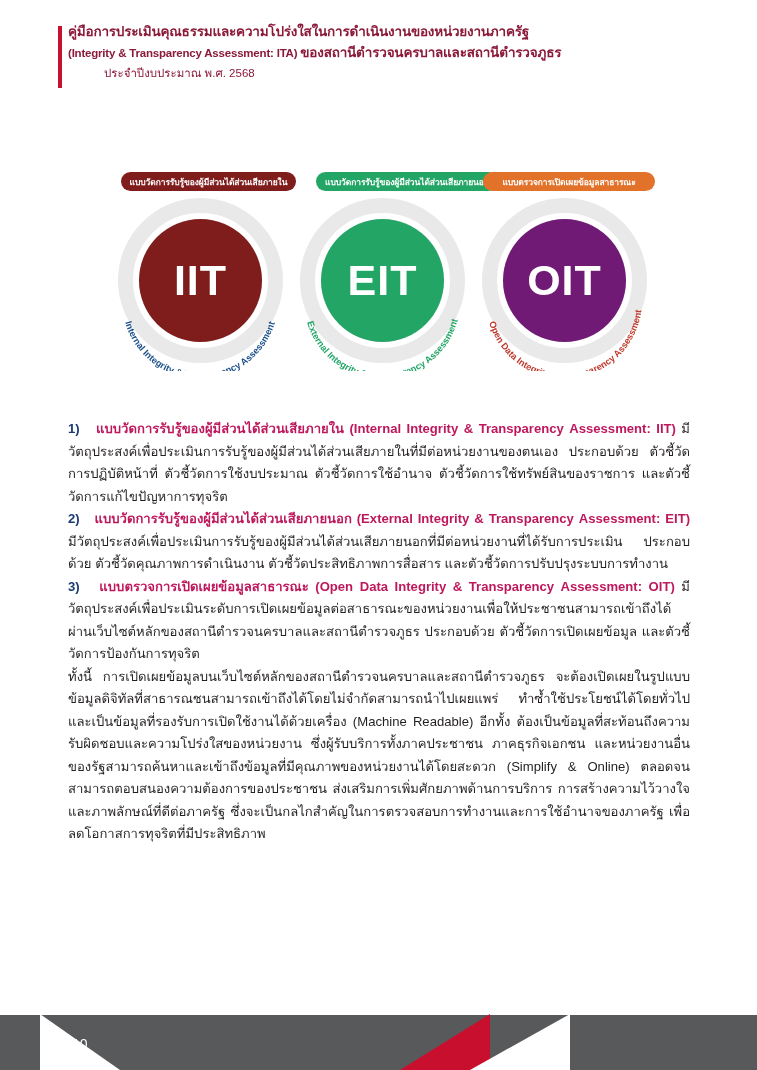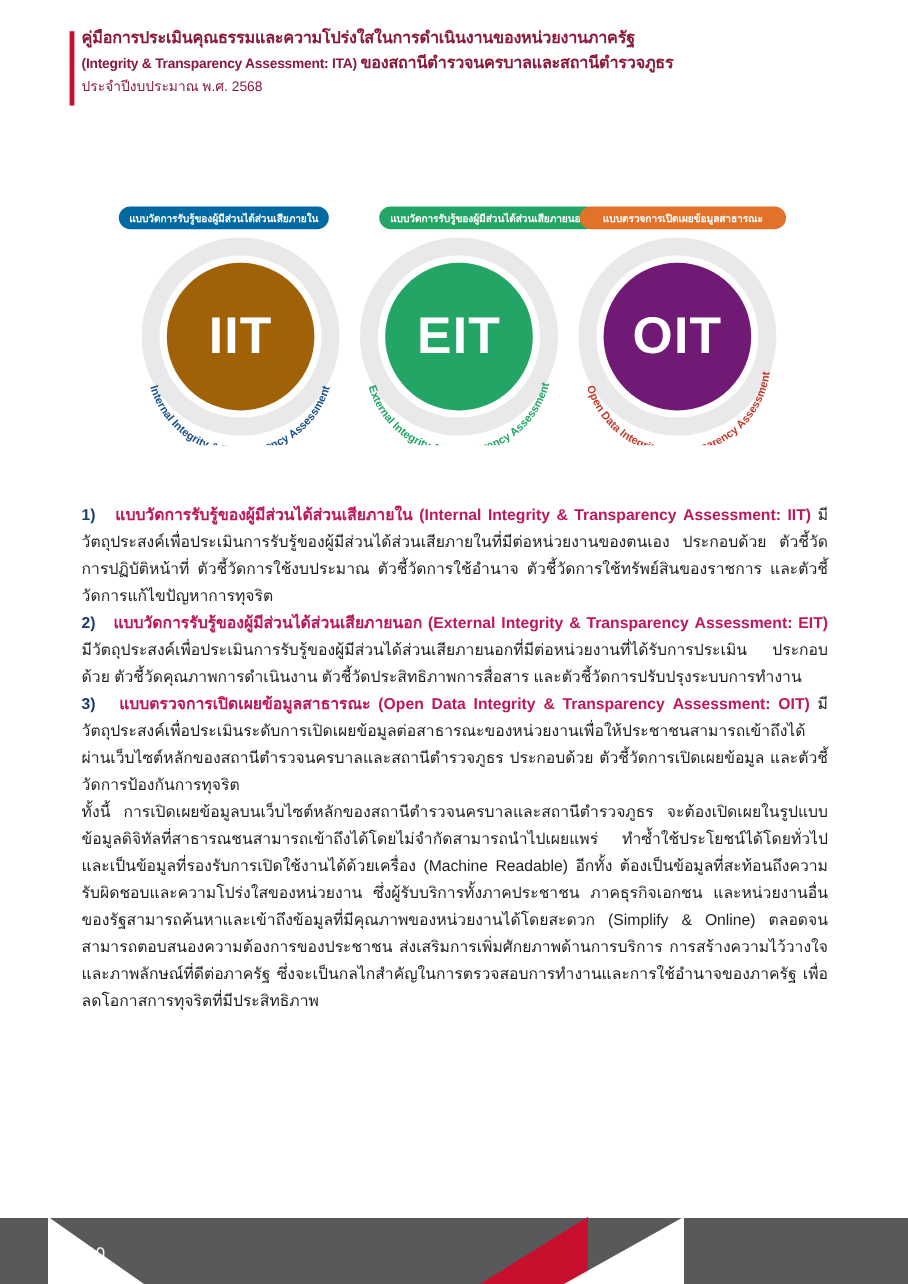--- a/index.html
+++ b/index.html
@@ -52,20 +52,21 @@
     line-height: 1.6;
   }
   .header-line2 .en {
     font-weight: bold;
     font-size: 11.5px;
   }
   .header-line3 {
     font-size: 11.5px;
     color: #8b1a3a;
     line-height: 1.7;
+    margin-left: 36px;
   }
 
   
   .diagram {
     position: absolute;
     left: 0;
     top: 158px;
     width: 757px;
     height: 210px;
   }
@@ -76,22 +77,22 @@
     color: #ffffff;
     font-size: 8.5px;
     font-weight: bold;
     display: flex;
     align-items: center;
     justify-content: center;
     white-space: nowrap;
     letter-spacing: -0.1px;
   }
   .pill-iit {
-    left: 99px; top: 14px; width: 175px;
-    background: #0369a1;
+    left: 121px; top: 14px; width: 175px;
+    background: #7f1d1d;
   }
   .pill-eit {
     left: 288px; top: 14px; width: 182px;
     background: #23a566;
     margin-left: 28px;
   }
   .pill-oit {
     left: 483px; top: 14px; width: 172px;
     background: #e2712a;
   }
@@ -128,21 +129,21 @@
   .circle-label {
     color: #ffffff;
     font-size: 43px;
     font-weight: bold;
     letter-spacing: 1px;
     font-family: "Liberation Sans", sans-serif;
   }
   .g-iit { left: 118px; top: 40px; }
   .g-eit { left: 300px; top: 40px; }
   .g-oit { left: 482px; top: 40px; }
-  .c-iit { background: #a16207; }
+  .c-iit { background: #7f1d1d; }
   .c-eit { background: #23a566; }
   .c-oit { background: #701a75; }
 
   .arc-text {
     position: absolute;
     left: -8px;
     top: -8px;
     width: 181px;
     height: 181px;
     pointer-events: none;

